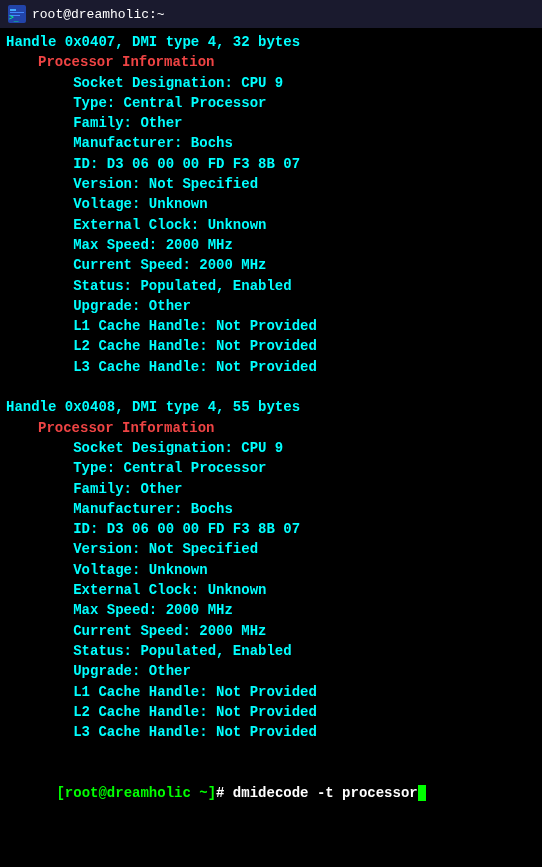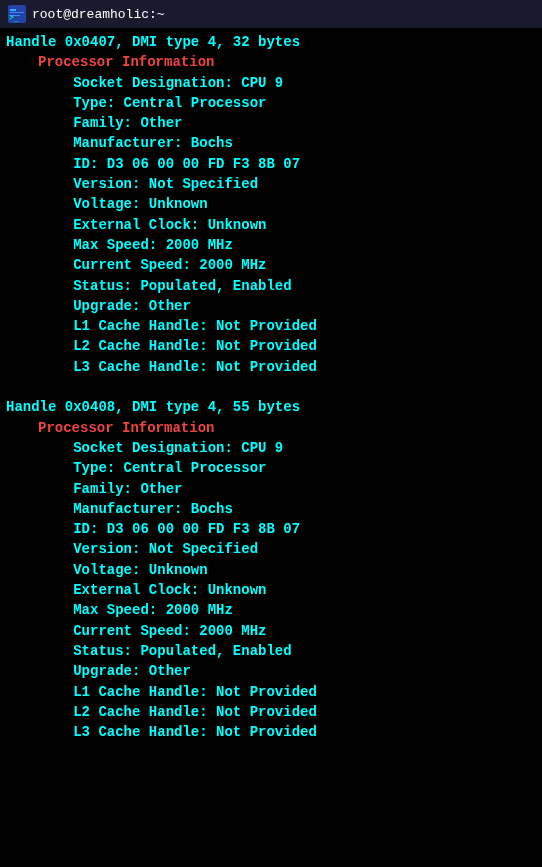--- a/index.html
+++ b/index.html
@@ -129,15 +129,18 @@
     <span class="line field-line">        External Clock: Unknown</span>
     <span class="line field-line">        Max Speed: 2000 MHz</span>
     <span class="line field-line">        Current Speed: 2000 MHz</span>
     <span class="line field-line">        Status: Populated, Enabled</span>
     <span class="line field-line">        Upgrade: Other</span>
     <span class="line field-line">        L1 Cache Handle: Not Provided</span>
     <span class="line field-line">        L2 Cache Handle: Not Provided</span>
     <span class="line field-line">        L3 Cache Handle: Not Provided</span>
     <span class="line">&nbsp;</span>
 
+    <span class="line">
+      <span class="prompt-user">[root@dreamholic ~]</span><span class="prompt-hash">#</span><span class="prompt-command"> dmidecode -t processor</span><span class="cmd-end-highlight"> </span>
+    </span>
 
   </div>
 </div>
 
 </body></html>

